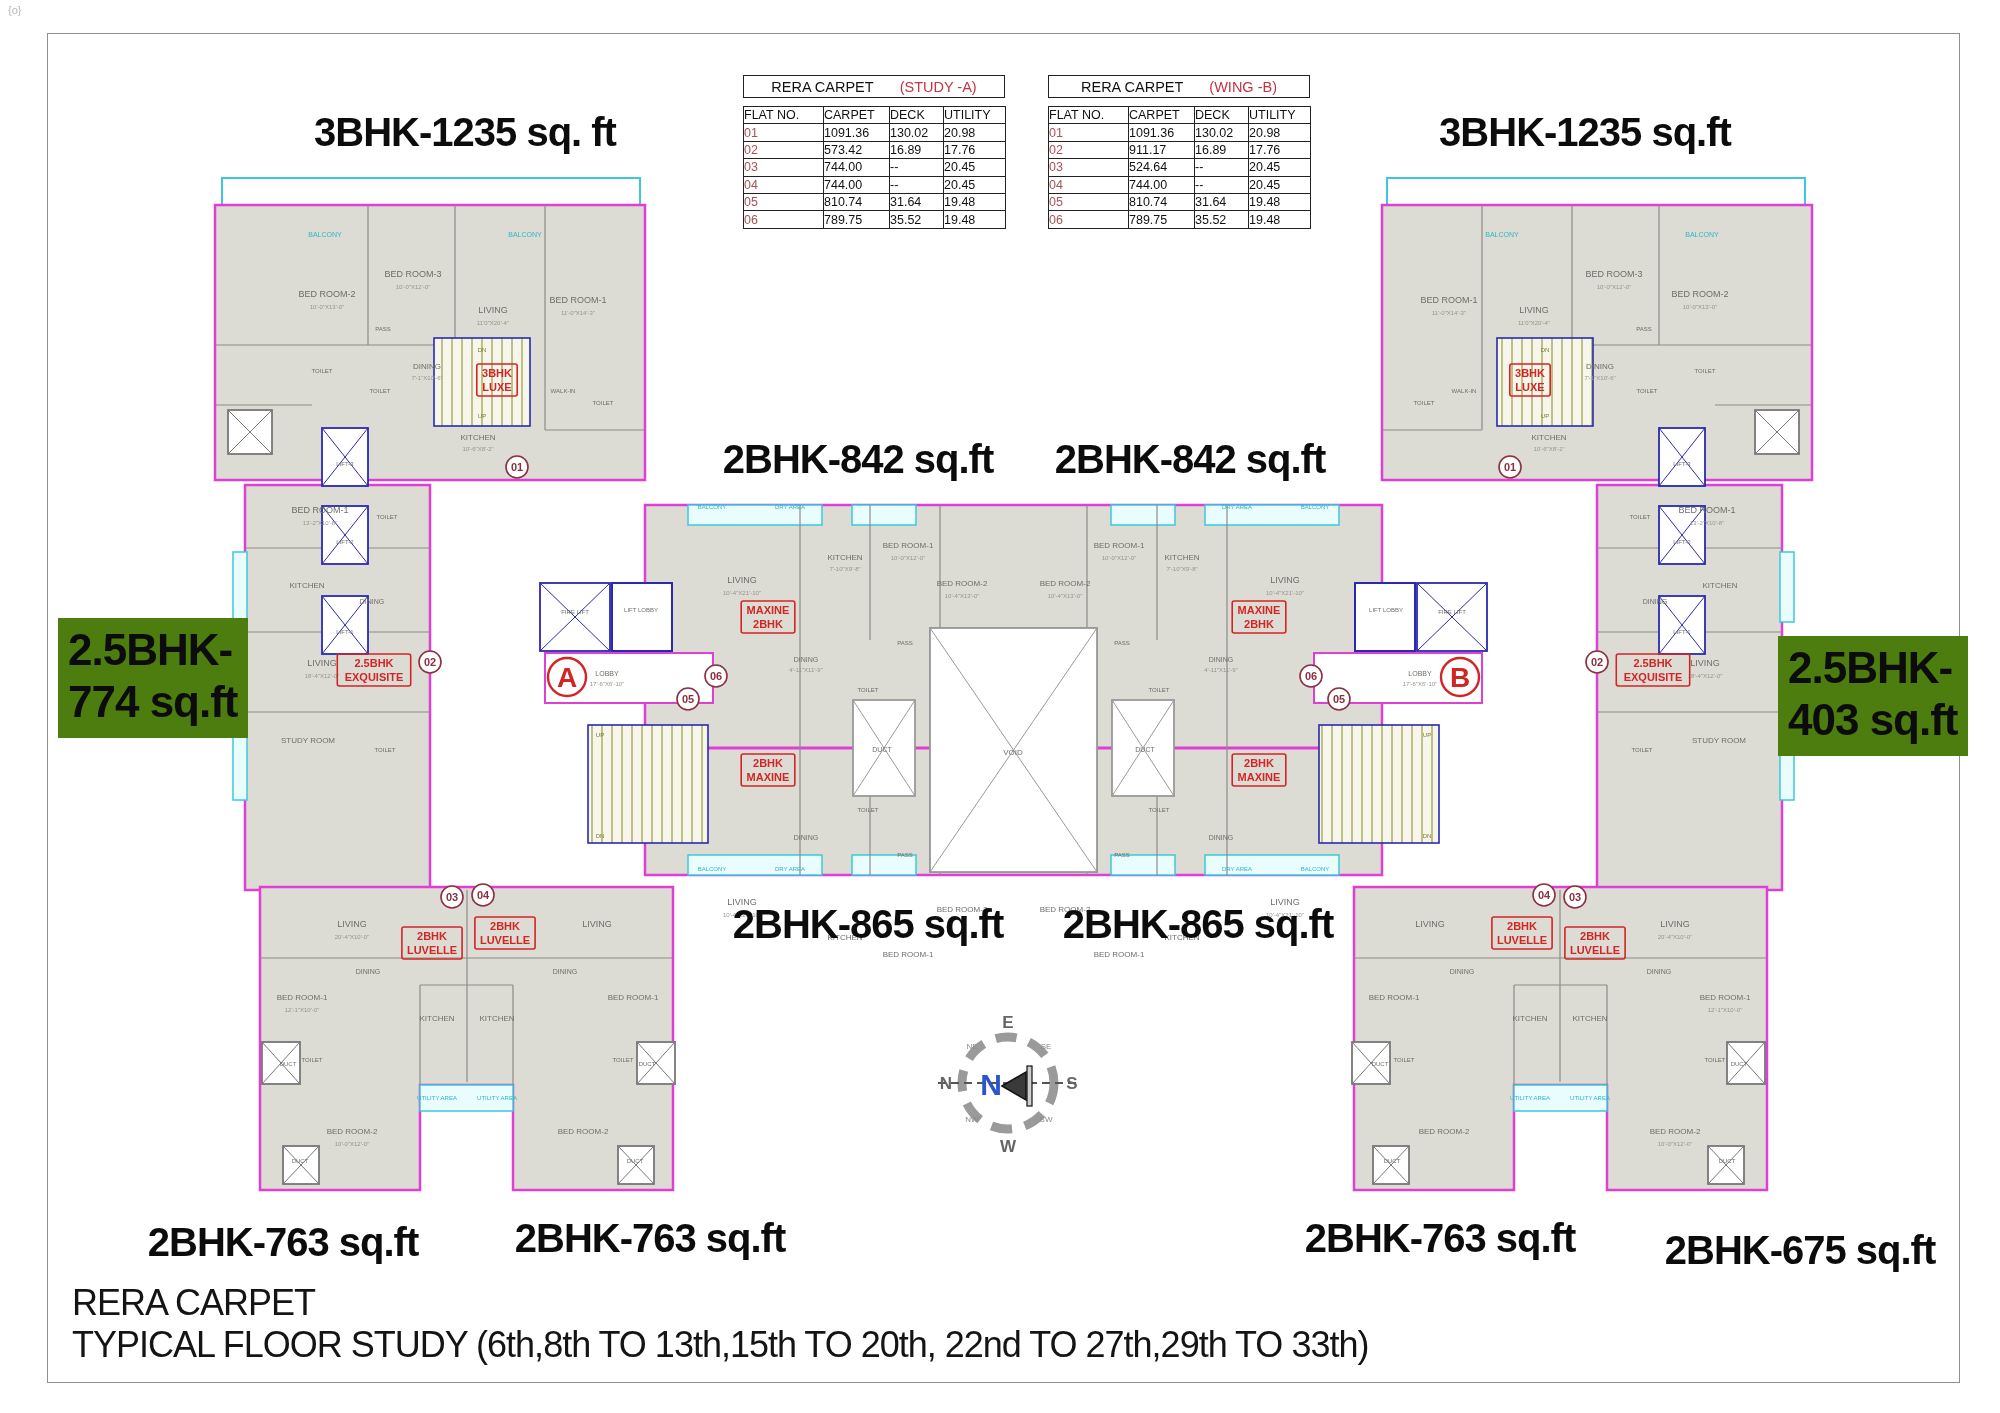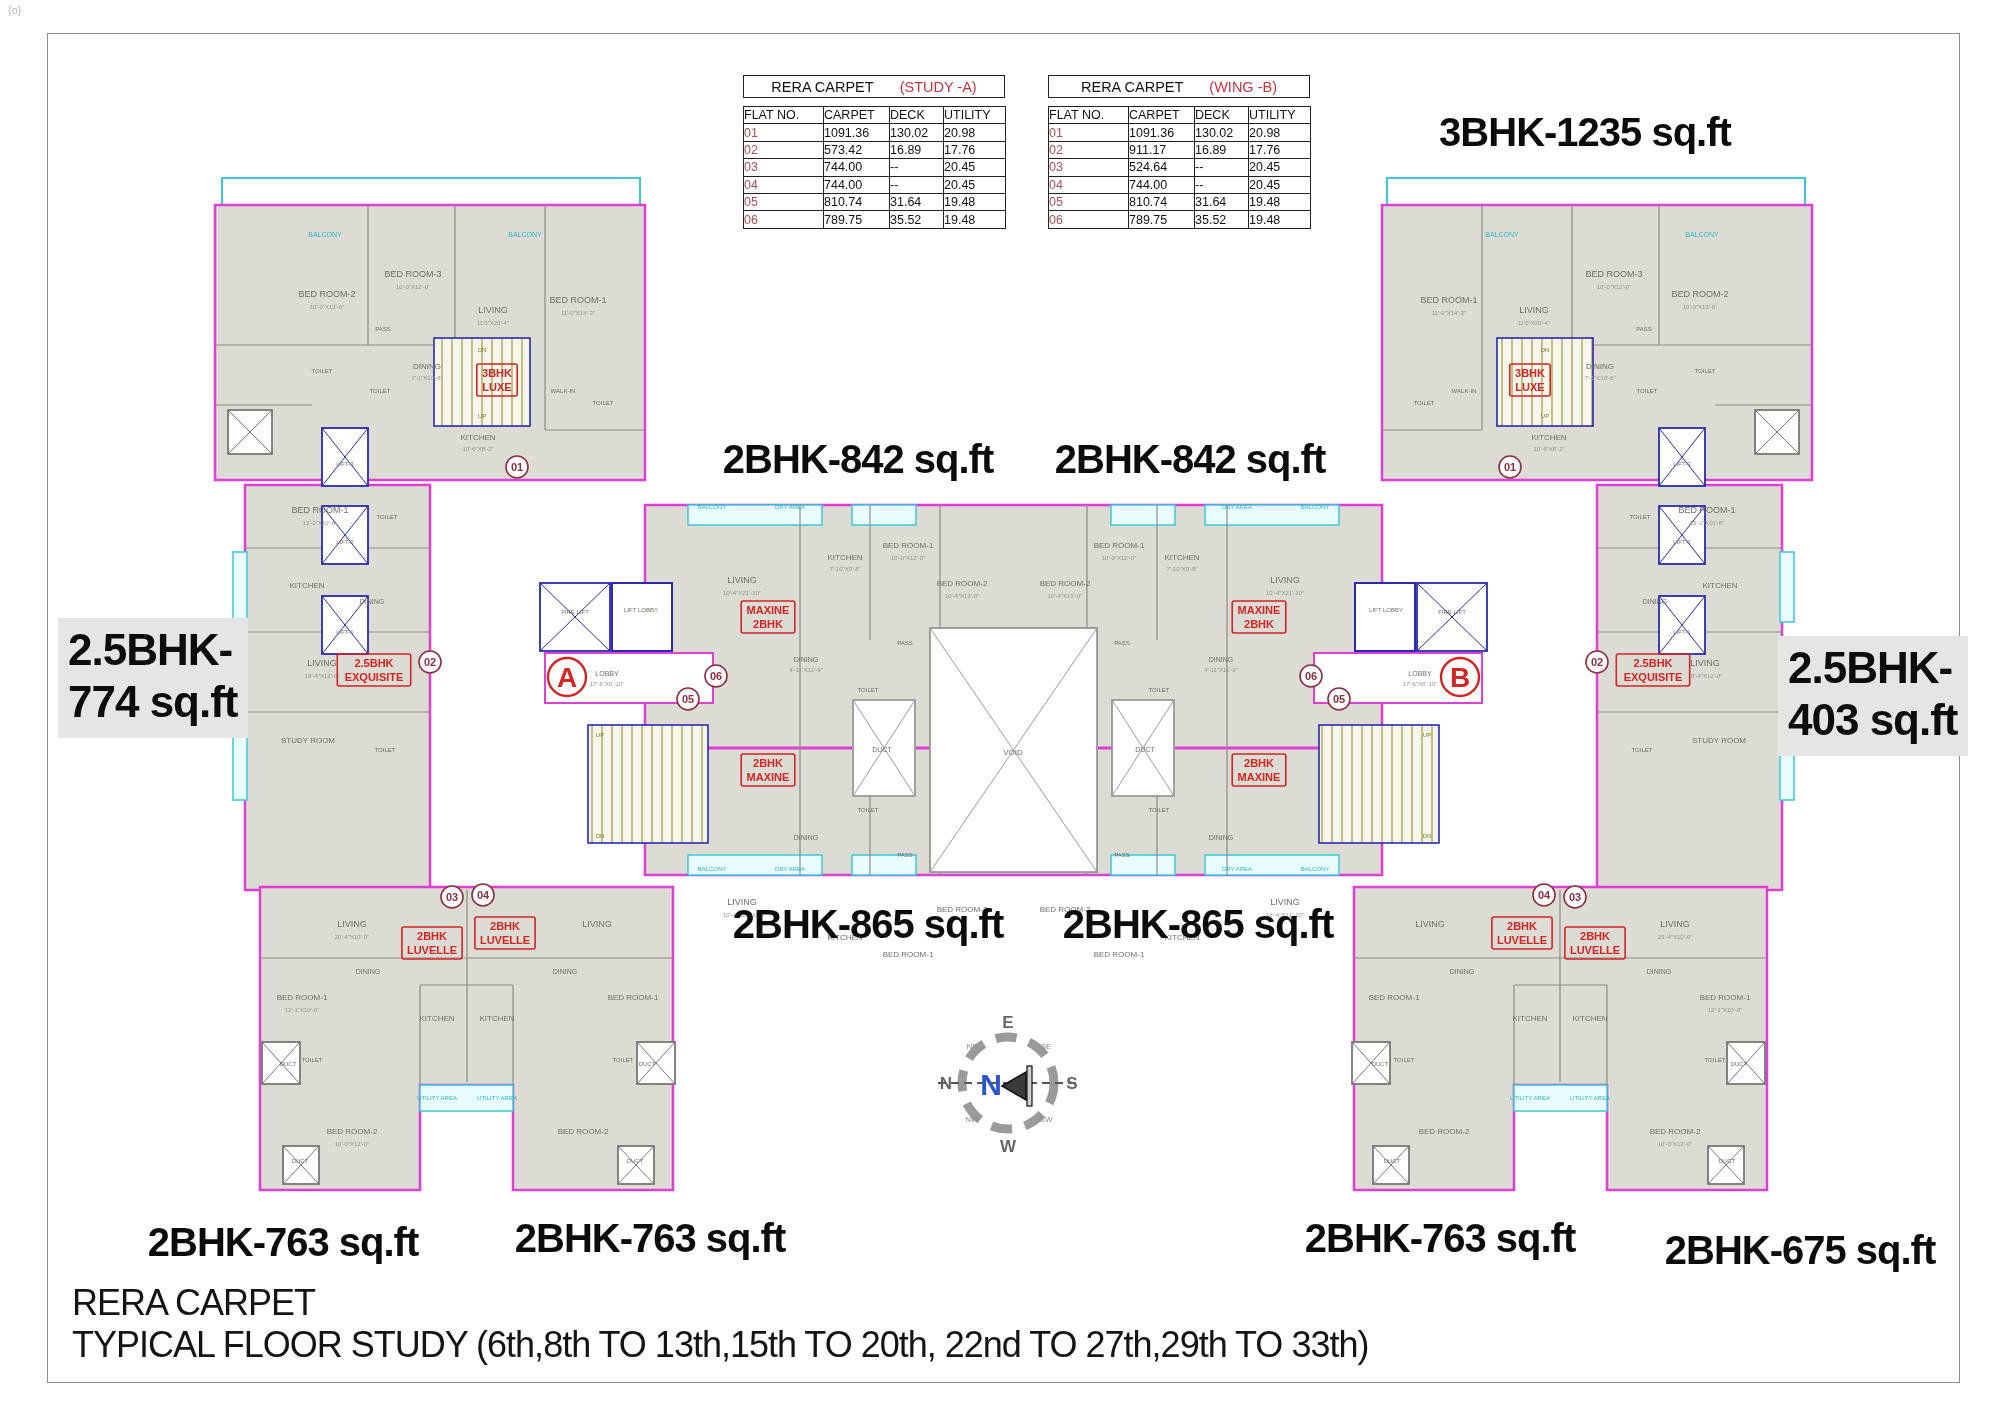--- a/index.html
+++ b/index.html
@@ -4,21 +4,21 @@
 <style>
   html,body{margin:0;padding:0;background:#fff;}
   #canvas{position:relative;width:2000px;height:1413px;background:#fff;
           font-family:"Liberation Sans",sans-serif;overflow:hidden;}
   #page-border{position:absolute;left:47px;top:33px;width:1911px;height:1348px;
                border:1.5px solid #8f8f8f;}
   #watermark{position:absolute;left:8px;top:4px;font-size:11px;color:#b9b9b9;}
   #plan{position:absolute;left:0;top:0;width:2000px;height:1413px;}
   .big{position:absolute;transform:translateX(-50%);white-space:nowrap;
        font-weight:bold;color:#0c0c0c;font-size:40px;letter-spacing:-1px;}
-  .sideblk{position:absolute;background:#e5e5e5;padding:6px 10px 10px 10px;
+  .sideblk{position:absolute;background:#4d7c0f;padding:6px 10px 10px 10px;
            font-weight:bold;color:#0c0c0c;font-size:44px;line-height:1.18;
            letter-spacing:-1px;white-space:nowrap;}
   .rct{position:absolute;width:262px;}
   .rct .ttl{height:21px;border:1.5px solid #222;display:flex;align-items:center;
             justify-content:center;gap:26px;font-size:14.5px;color:#111;}
   .rct .wing{color:#c23344;}
   .rct table{width:100%;border-collapse:collapse;margin-top:8px;table-layout:fixed;}
   .rct th,.rct td{border:1.2px solid #222;font-size:12.5px;font-weight:normal;
                   color:#111;text-align:left;height:16.4px;padding:0;overflow:hidden;}
   .rct td.fn{color:#a9505a;}
@@ -556,20 +556,21 @@
           <tr>
             <td class="fn">06</td>
             <td>789.75</td>
             <td>35.52</td>
             <td>19.48</td>
           </tr>
         </tbody>
     </table>
   </div>
 
+  <div class="big" style="left:465px;top:110px;">3BHK-1235 sq. ft</div>
   <div class="big" style="left:1585px;top:110px;">3BHK-1235 sq.ft</div>
   <div class="big" style="left:858px;top:437px;">2BHK-842 sq.ft</div>
   <div class="big" style="left:1190px;top:437px;">2BHK-842 sq.ft</div>
   <div class="big" style="left:868px;top:902px;">2BHK-865 sq.ft</div>
   <div class="big" style="left:1198px;top:902px;">2BHK-865 sq.ft</div>
   <div class="big" style="left:283px;top:1220px;">2BHK-763 sq.ft</div>
   <div class="big" style="left:650px;top:1216px;">2BHK-763 sq.ft</div>
   <div class="big" style="left:1440px;top:1216px;">2BHK-763 sq.ft</div>
   <div class="big" style="left:1800px;top:1228px;">2BHK-675 sq.ft</div>
   <div class="sideblk" style="left:58px;top:618px;">

